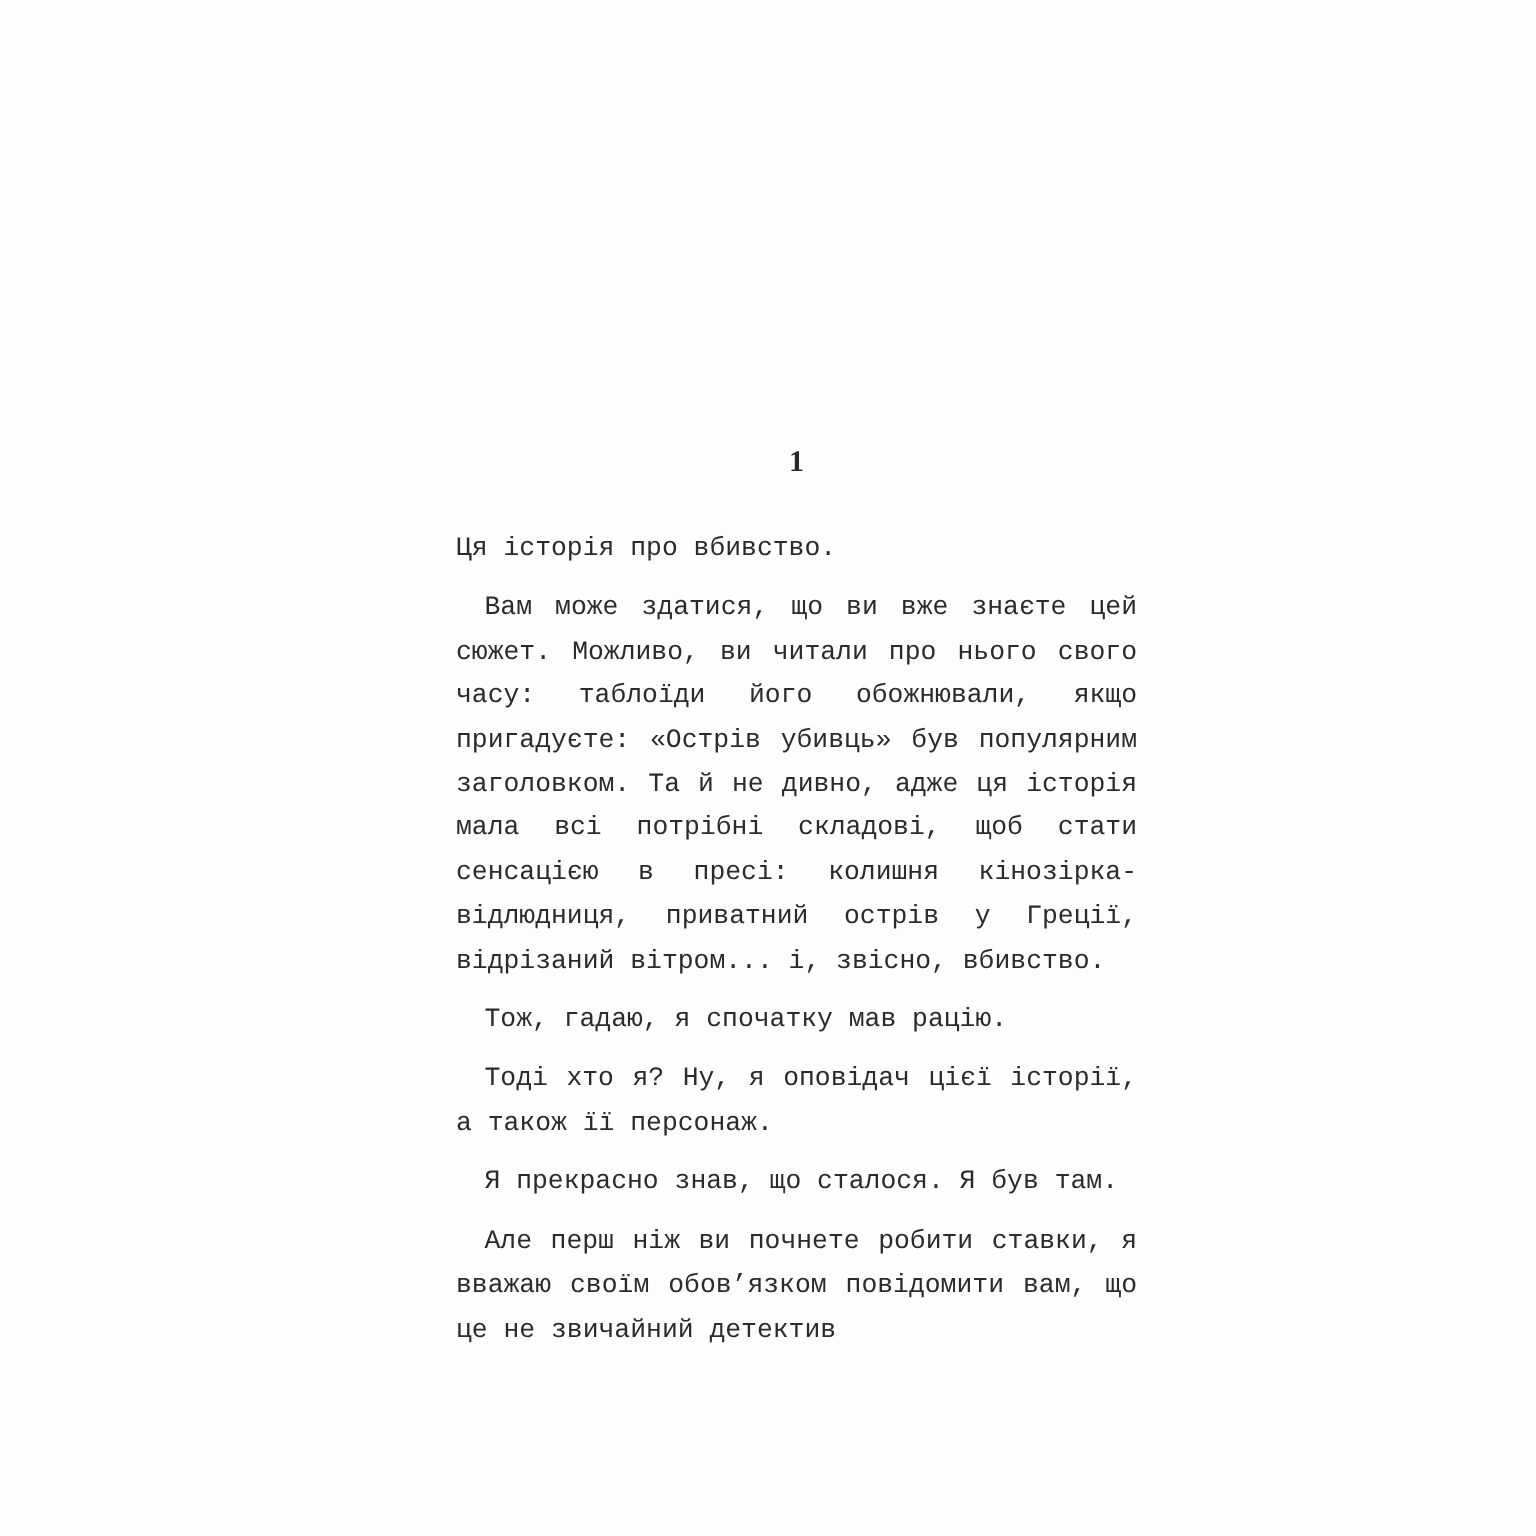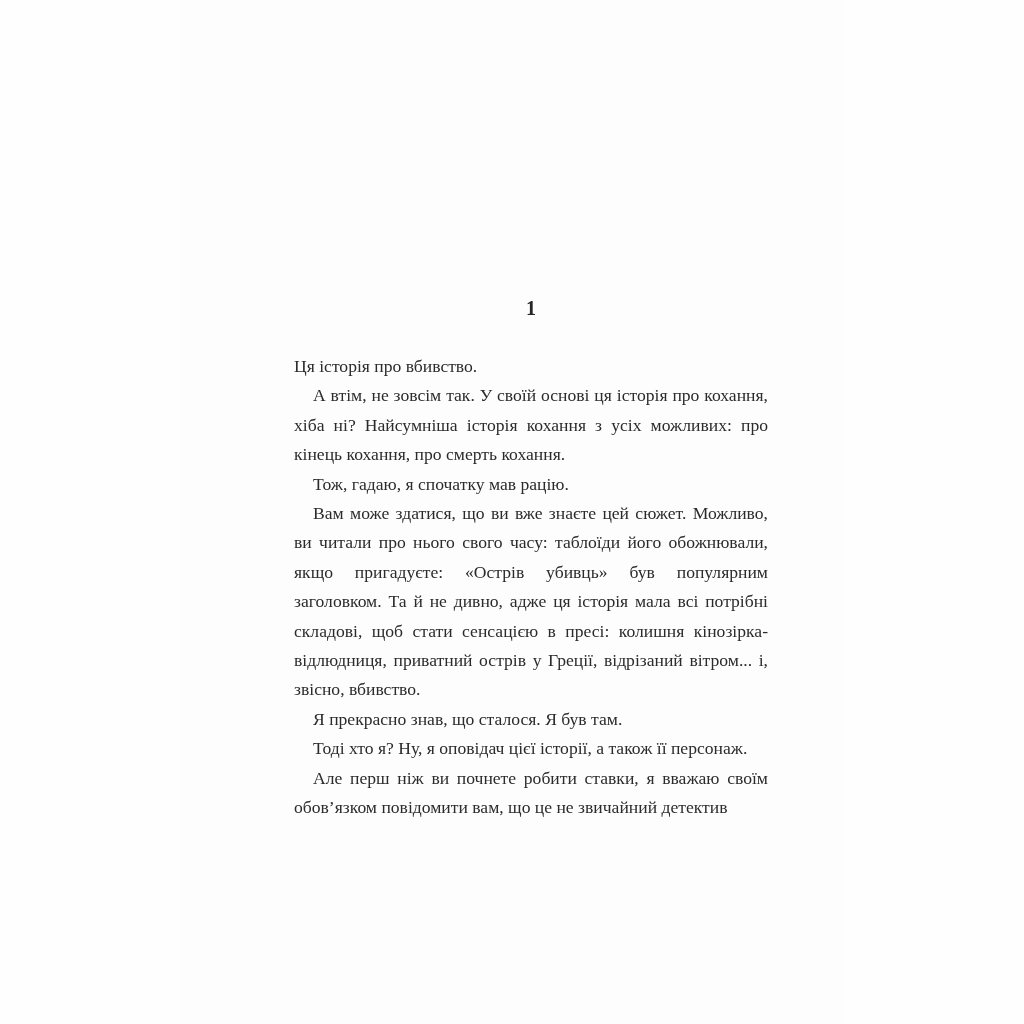--- a/index.html
+++ b/index.html
@@ -54,22 +54,23 @@
     font-size: 17.6px;
     line-height: 29.4px;
     color: #2b2b2b;
     text-align: justify;
     text-justify: inter-word;
     hyphens: manual;
     -webkit-hyphens: manual;
   }
 
   .para {
-    margin: 0;
+    margin: 10px;
     text-indent: 0;
+    font-family: Liberation Mono, monospace;
   }
 
   .para.indent {
     text-indent: 19px;
   }
 
   
   .para.cutoff {
     text-align: justify;
   }
@@ -79,22 +80,21 @@
 
 <div class="page">
   <div class="page-sheet"></div>
 
   <div class="text-block">
 
     <div class="chapter-number">1</div>
 
     <div class="body-text">
       <p class="para">Ця історія про вбивство.</p>
-      <p class="para indent">А втім, не зовсім так. У своїй основі ця історія про кохання, хіба ні? Найсумніша історія кохання з усіх можливих: про кінець кохання, про смерть кохання.</p>
+      <p class="para indent">Вам може здатися, що ви вже знаєте цей сюжет. Можливо, ви читали про нього свого часу: таблоїди його обожнювали, якщо пригадуєте: «Острів убивць» був популярним заголовком. Та й не дивно, адже ця історія мала всі потрібні складові, щоб стати сенсацією в пресі: колишня кінозірка-відлюдниця, приватний острів у Греції, відрізаний вітром... і, звісно, вбивство.</p>
       <p class="para indent">Тож, гадаю, я спочатку мав рацію.</p>
-      <p class="para indent">Вам може здатися, що ви вже знаєте цей сюжет. Можливо, ви читали про нього свого часу: таблоїди його обожнювали, якщо пригадуєте: «Острів убивць» був популярним заголовком. Та й не дивно, адже ця історія мала всі потрібні складові, щоб стати сенсацією в пресі: колишня кінозірка-відлюдниця, приватний острів у Греції, відрізаний вітром... і, звісно, вбивство.</p>
+      <p class="para indent">Тоді хто я? Ну, я оповідач цієї історії, а також її персонаж.</p>
       <p class="para indent">Я прекрасно знав, що сталося. Я був там.</p>
-      <p class="para indent">Тоді хто я? Ну, я оповідач цієї історії, а також її персонаж.</p>
       <p class="para indent cutoff">Але перш ніж ви почнете робити ставки, я вважаю своїм обов’язком повідомити вам, що це не звичайний детектив</p>
     </div>
 
   </div>
 </div>
 
 </body></html>

